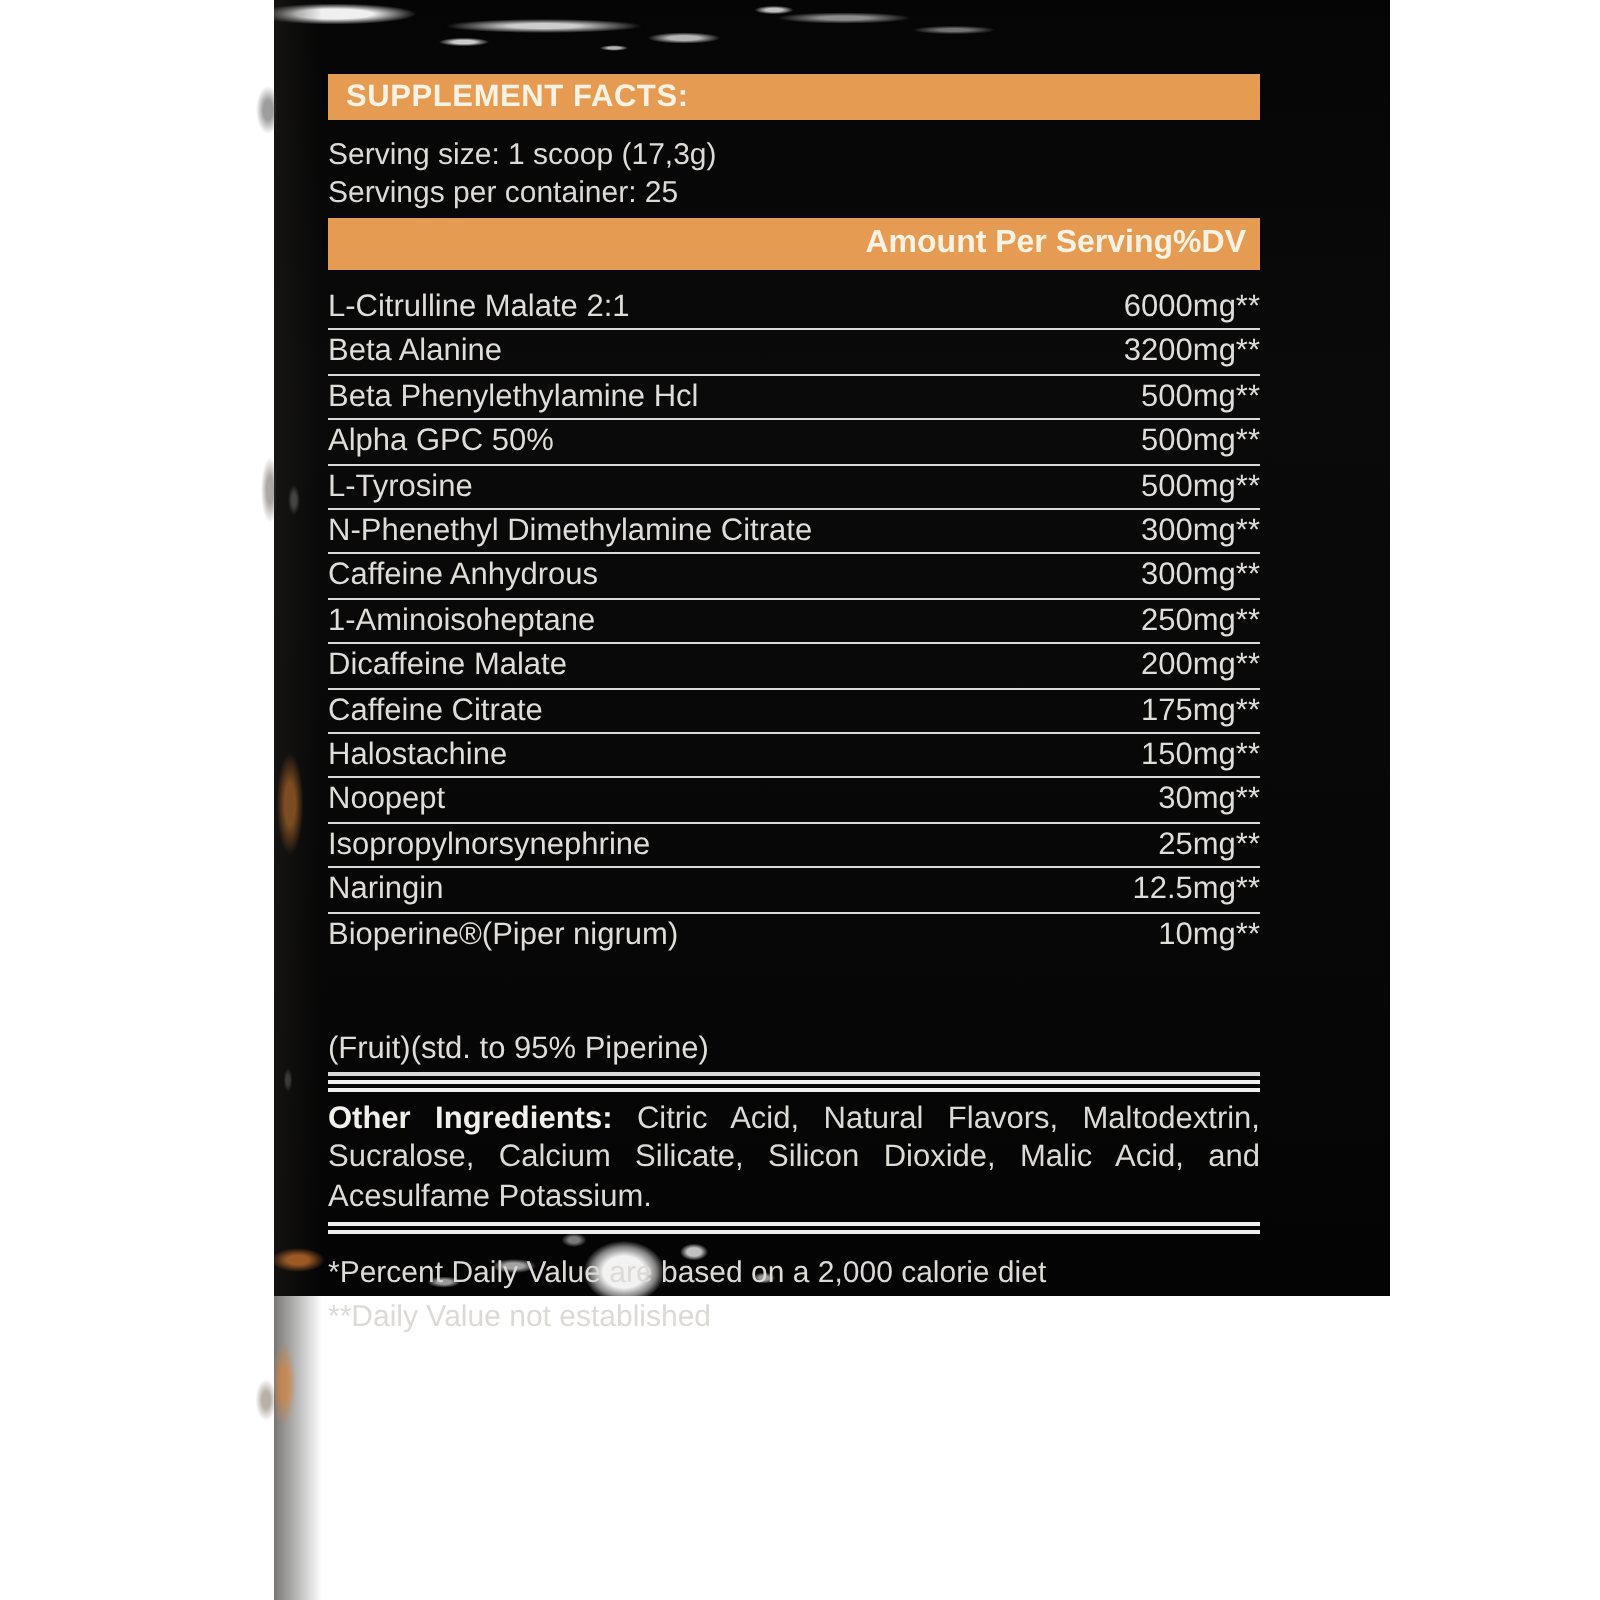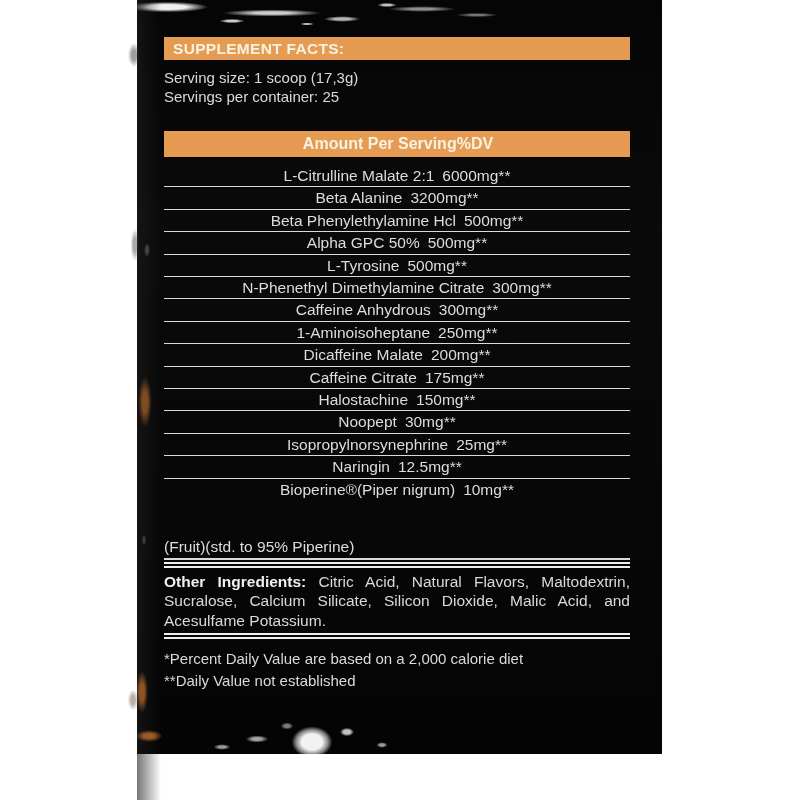--- a/index.html
+++ b/index.html
@@ -1,20 +1,20 @@
 <!DOCTYPE html>
 <html><head>
 <meta charset="utf-8">
 <style>
   html,body{margin:0;padding:0;}
   body{font-family:"Liberation Sans","DejaVu Sans",sans-serif;background:#ffffff;}
   .screenshot{position:relative;width:800px;height:800px;background:#ffffff;overflow:hidden;margin:0 auto;}
 
-  .label-panel{position:absolute;left:137px;top:0;width:525px;height:754px;
-    background:linear-gradient(180deg,#050505 0%,#0a0a0a 30%,#070707 70%,#040404 100%);}
+  .label-panel{position:absolute;left:137px;top:0;width:525px;height:648px;
+    background:linear-gradient(180deg,#050505 0%,#0a0a0a 30%,#070707 70%,#040404 100%);padding-left:33px;}
 
   
   .grunge-top{position:absolute;left:0;top:0;width:380px;height:30px;pointer-events:none;
     background:
       radial-gradient(ellipse 55px 7px at 30px 7px, rgba(252,252,252,.95) 35%, rgba(255,255,255,0) 75%),
       radial-gradient(ellipse 70px 5px at 135px 13px, rgba(240,240,240,.85) 25%, rgba(255,255,255,0) 70%),
       radial-gradient(ellipse 26px 4px at 205px 19px, rgba(255,255,255,.7) 30%, rgba(255,255,255,0) 70%),
       radial-gradient(ellipse 48px 4px at 285px 9px, rgba(232,232,232,.6) 25%, rgba(255,255,255,0) 70%),
       radial-gradient(ellipse 18px 3px at 95px 21px, rgba(255,255,255,.8) 30%, rgba(255,255,255,0) 70%),
       radial-gradient(ellipse 14px 3px at 250px 5px, rgba(255,255,255,.75) 30%, rgba(255,255,255,0) 70%),
@@ -41,26 +41,26 @@
       radial-gradient(ellipse 8px 16px at 14px 55px, rgba(60,60,60,.5) 30%, rgba(60,60,60,0) 75%),
       radial-gradient(ellipse 6px 22px at 15px 245px, rgba(70,65,60,.45) 30%, rgba(70,65,60,0) 75%),
       radial-gradient(ellipse 7px 14px at 13px 700px, rgba(80,60,40,.4) 30%, rgba(80,60,40,0) 75%);}
 
   .content{position:absolute;left:27px;top:0;width:466px;color:#dfddd9;}
 
   .orange-bar{background:#e59b51;color:#f8f2e4;font-weight:bold;}
   .bar-facts{margin-top:37px;height:23px;line-height:23px;font-size:15.5px;padding-left:9px;
     letter-spacing:.3px;box-sizing:border-box;width:100%;}
   .serving-block{margin-top:8px;font-size:15px;line-height:19px;color:#dcdad6;}
-  .bar-amount{margin-top:25px;height:26px;line-height:26px;font-size:16px;display:flex;
-    justify-content:center;padding:0 7px 0 9px;box-sizing:border-box;}
+  .bar-amount{margin-top:3px;height:26px;line-height:26px;font-size:16px;display:flex;
+    justify-content:flex-end;padding:0 7px 0 9px;box-sizing:border-box;}
 
   .facts-table{margin-top:8px;font-size:15.5px;}
   .facts-row{border-bottom:1px solid rgba(255,255,255,.85);}
-  .row-line1{display:flex;justify-content:center;line-height:21.4px;}
+  .row-line1{display:flex;justify-content:space-between;line-height:21.4px;}
   .row-line2{line-height:21.4px;margin-top:36px;}
   .row-amount{white-space:nowrap;padding-left:8px;}
 
   .double-rule{height:2px;border-top:2px solid #efefef;border-bottom:2px solid #efefef;margin-top:2px;}
   .other-ingredients{margin-top:4px;font-size:15.5px;line-height:19.5px;text-align:justify;color:#dcdad6;}
   .other-ingredients b{color:#f2f0ec;}
   .rule2{margin-top:3px;}
   .footnotes{margin-top:9px;font-size:15px;line-height:22px;color:#dcdad6;}
 </style>
 </head>

